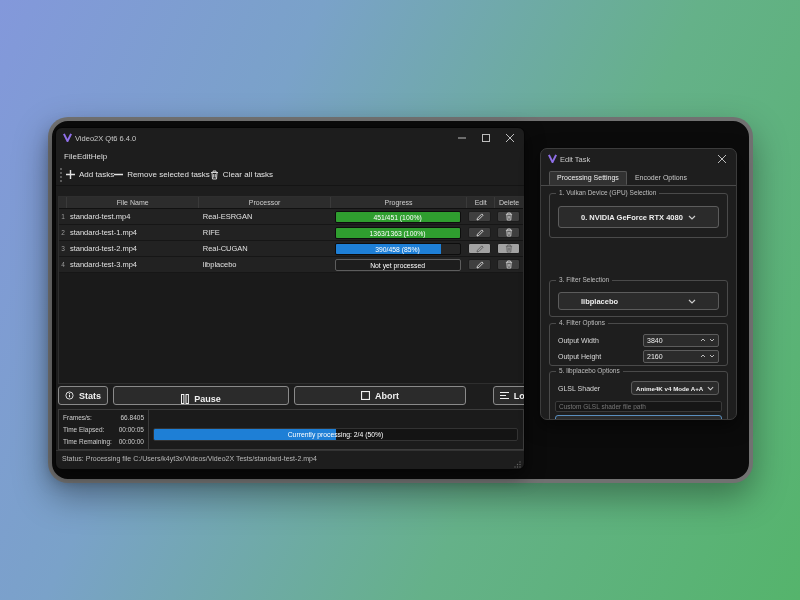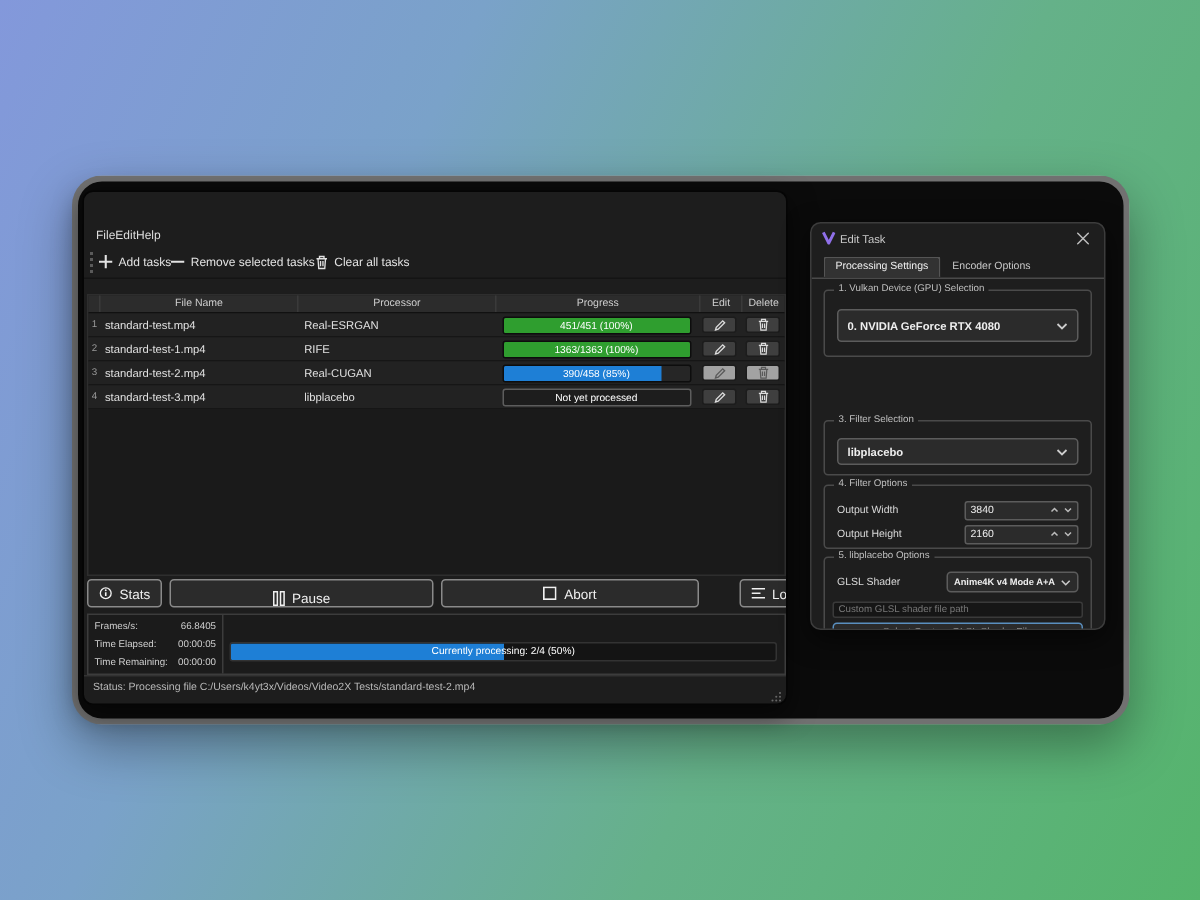--- a/index.html
+++ b/index.html
@@ -51,21 +51,21 @@
   .bar.done .bar-fill { background:#2f9e2f; }
   .bar.processing .bar-fill { background:#1e7fd6; }
   .bar.pending { background:#1d1d1d; border-color:#5d5d5d; }
   .bar-text { position:absolute; left:0; right:0; top:0; bottom:0; text-align:center; font-size:6.8px; line-height:11px; color:#fff; }
   .mini-btn { width:23px; height:11px; background:#3f3f3f; border:1px solid #1c1c1c; border-radius:2px; display:flex; align-items:center; justify-content:center; }
   .mini-btn.disabled { background:#a2a2a2; }
   .mini-btn.disabled svg path, .mini-btn.disabled svg rect { stroke:#5a5a5a; }
 
   
   .ctl { position:absolute; top:258px; height:19px; background:#2b2b2b; border:1px solid #8a8a8a; border-radius:3px;
-         display:flex; align-items:center; justify-content:center; gap:5px; font-size:9px; font-weight:normal; color:#f0f0f0; }
+         display:flex; align-items:center; justify-content:center; gap:5px; font-size:9px; font-weight:bold; color:#f0f0f0; }
   #btn-stats { left:2px; width:50px; } #btn-pause { left:57px; width:176px;align-items:flex-end; }
   #btn-abort { left:238px; width:172px; } #btn-logs { left:437px; width:49px; }
 
   
   #stats-panel { position:absolute; left:2px; top:281px; width:466px; height:41px; background:#1b1b1b; border:1px solid #3c3c3c; }
   #stat-labels { position:absolute; left:0; top:0; bottom:0; width:90px; border-right:1px solid #3c3c3c; }
   .stat-row { position:absolute; left:4px; right:4px; height:12px; display:flex; justify-content:space-between; font-size:6.5px; color:#cfcfcf; line-height:12px; }
   #overall-bar { position:absolute; left:94px; right:5px; top:18px; height:13px; background:#141414; border:1px solid #333; border-radius:2px; overflow:hidden; }
   #overall-fill { position:absolute; left:0; top:0; bottom:0; background:#1e7fd6; }
   #overall-text { position:absolute; left:0; right:0; top:0; bottom:0; text-align:center; font-size:6.8px; line-height:12px; color:#fff; }
@@ -75,21 +75,21 @@
   #status-text { position:absolute; left:6px; top:4px; font-size:7px; color:#b8b8b8; white-space:nowrap; }
   #resize-grip { position:absolute; right:3px; bottom:3px; }
 
   
   #dlg-tabbar { position:absolute; left:0; right:0; top:22px; height:15px; border-bottom:1px solid #4a4a4a; padding-left:8px; display:flex; }
   .tab { font-size:7px; padding:2px 7px 1px; color:#c8c8c8; border:1px solid transparent; }
   .tab.active { background:#323232; border:1px solid #555; border-bottom:1px solid #323232; border-radius:2px 2px 0 0; color:#f0f0f0; }
   .group { position:absolute; left:8px; right:8px; border:1px solid #4a4a4a; border-radius:3px; }
   .legend { position:absolute; top:-5px; left:6px; font-size:6.5px; background:#1e1e1e; padding:0 3px; color:#bfbfbf; white-space:nowrap; }
   .combo { position:absolute; background:#2b2b2b; border:1px solid #5c5c5c; border-radius:3px; display:flex; align-items:center;
-           font-size:7.5px; font-weight:bold; color:#eee; padding:0 6px; justify-content:space-between; }
+           font-size:7.5px; font-weight:bold; color:#eee; padding:0 22px; justify-content:space-between; }
   #grp-gpu { top:44px; height:45px; } #grp-gpu .combo { left:8px; right:8px; top:12px; height:22px; }
   #grp-mode { top:92px; height:36px; } #grp-mode .combo { left:8px; right:8px; top:9px; height:18px; }
   #grp-filter { top:131px; height:37px; } #grp-filter .combo { left:8px; right:8px; top:11px; height:18px; }
   #grp-fopt { top:174px; height:43px; }
   .opt-row { position:absolute; left:8px; right:8px; height:14px; display:flex; align-items:center; justify-content:space-between; }
   .opt-label { font-size:7px; color:#d8d8d8; }
   .spin { width:76px; height:13px; background:#2b2b2b; border:1px solid #5c5c5c; border-radius:2px; display:flex; align-items:center; justify-content:space-between; padding:0 3px; font-size:7px; color:#eee; }
   .spin-arrows { display:flex; gap:3px; align-items:center; }
   #grp-lib { top:222px; height:57px; }
   #shader-combo { position:static; width:88px; height:14px; font-size:6.2px; padding:0 4px; }
@@ -101,20 +101,43 @@
   .dlg-btn { position:absolute; top:293px; width:87px; height:12px; background:#2b2b2b; border:1px solid #6e6e6e; border-radius:3px;
              font-size:7px; color:#eee; display:flex; align-items:center; justify-content:center; }
   #apply-btn { left:10px; } #cancel-btn { left:100px; }
 </style>
 </head>
 <body>
 
 <div id="card"></div>
 
 <div class="window" id="main-window">
+  <div class="titlebar">
+    <svg class="logo" viewBox="0 0 10 10">
+        <path d="M1 1 L5 9 L9 1" fill="none" stroke="#8f6fe8" stroke-width="2.2"></path>
+      </svg>
+    <span class="title-text">Video2X Qt6 6.4.0</span>
+    <div class="winbtns">
+      <span class="winbtn">
+          <svg width="8" height="8" viewBox="0 0 8 8">
+            <line x1="0" y1="4" x2="8" y2="4" stroke="#bdbdbd" stroke-width="1"></line>
+          </svg>
+        </span>
+      <span class="winbtn">
+          <svg width="8" height="8" viewBox="0 0 8 8">
+            <rect x="0.5" y="0.5" width="7" height="7" fill="none" stroke="#bdbdbd" stroke-width="1"></rect>
+          </svg>
+        </span>
+      <span class="winbtn">
+          <svg width="8" height="8" viewBox="0 0 8 8">
+            <path d="M0 0 L8 8 M8 0 L0 8" stroke="#bdbdbd" stroke-width="1"></path>
+          </svg>
+        </span>
+    </div>
+  </div>
 
   <div id="menubar">
       <span class="menu-item">File</span>
       <span class="menu-item">Edit</span>
       <span class="menu-item">Help</span>
     </div>
 
   <div id="toolbar">
     <span class="tool-handle"></span>
     <span class="toolbtn">

